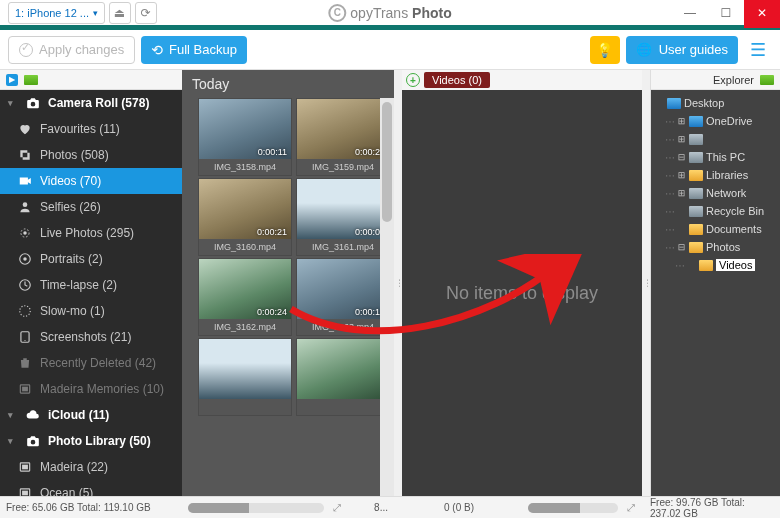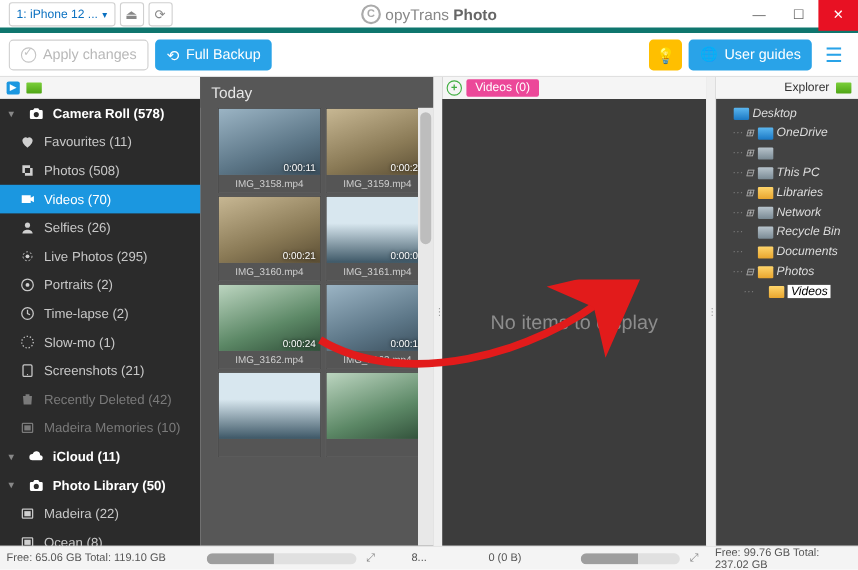--- a/index.html
+++ b/index.html
@@ -63,28 +63,28 @@
   .center-scroll { position:absolute; right:0; top:28px; bottom:0; width:14px; background:#e8e8e8; }
   .center-scroll .bar{ position:absolute; left:2px; right:2px; top:4px; height:120px; background:#bdbdbd; border-radius:6px;}
 
   .vsplit { width:8px; background:#f0f0f0; cursor:col-resize; position:relative;}
   .vsplit .dots{position:absolute;top:50%;left:1px;transform:translateY(-50%);font-size:9px;color:#999;letter-spacing:-1px;}
 
   
   .drop { flex:1; background:#3c3c3c; display:flex; flex-direction:column; position:relative; }
   .drop-head { height:20px; background:#f5f5f5; display:flex; align-items:center; padding:0 4px; gap:4px; font-size:11px; }
   .drop-head .add{ width:14px;height:14px;border-radius:50%;border:1.5px solid #3fae3f;color:#3fae3f;display:flex;align-items:center;justify-content:center;font-size:10px;font-weight:bold;}
-  .drop-head .pill{ background:#ec4899;color:#fff;padding:2px 8px;border-radius:2px;font-size:11px;}
+  .drop-head .pill{ background:#7f1d1d;color:#fff;padding:2px 8px;border-radius:2px;font-size:11px;}
   .drop-body { flex:1; display:flex; align-items:center; justify-content:center; color:#8d8d8d; font-size:18px; position:relative; }
 
   
   .explorer { width:130px; background:#fff; display:flex; flex-direction:column; border-left:1px solid #ddd; }
   .exp-head { height:20px; display:flex; align-items:center; justify-content:flex-end; padding:0 6px; gap:6px; font-size:11px; color:#333; background:#f5f5f5; border-bottom:1px solid #e4e4e4;}
   .exp-head .fold{ width:14px;height:10px;background:linear-gradient(#7bcf3a,#4fa515);border-radius:1px;}
-  .tree { flex:1; background:#424242; color:#ddd; font-size:11px; padding:4px 2px; overflow:hidden;font-style:italic;}
+  .tree { flex:1; background:#424242; color:#ddd; font-size:11px; padding:4px 2px; overflow:hidden;}
   .tnode { display:flex; align-items:center; height:18px; gap:3px; white-space:nowrap; cursor:pointer; }
   .tnode .tw{ width:9px; text-align:center; color:#bbb; font-size:9px;}
   .tnode .dots2{ color:#777; font-size:10px; letter-spacing:-1px;}
   .tnode .fi{ width:14px;height:11px; background:linear-gradient(#ffd56b,#e8a52e); border-radius:1px; flex-shrink:0;}
   .tnode .fi.blue{ background:linear-gradient(#5bb6ef,#1b79c4);}
   .tnode .fi.pc{ background:linear-gradient(#b8c4cc,#7a8a94);}
   .tnode.sel .lbl{ background:#fff; color:#000; padding:0 3px;}
 
   
   .status { height:22px; background:#f4f4f4; border-top:1px solid #ddd; display:flex; align-items:center; font-size:10px; color:#555; }
@@ -238,21 +238,21 @@
         <div class="item sub">
           <svg class="icon">
             <use href="#i-album"></use>
           </svg>
           <span>Madeira (22)</span>
         </div>
         <div class="item sub">
           <svg class="icon">
             <use href="#i-album"></use>
           </svg>
-          <span>Ocean (8)</span>
+          <span>Ocean (5)</span>
         </div>
       </div>
   </div>
 
   <div class="center">
     <div class="center-head">Today</div>
     <div class="thumbs" id="thumbs">
         <div class="trow">
           <div class="thumb">
             <div class="img ">

